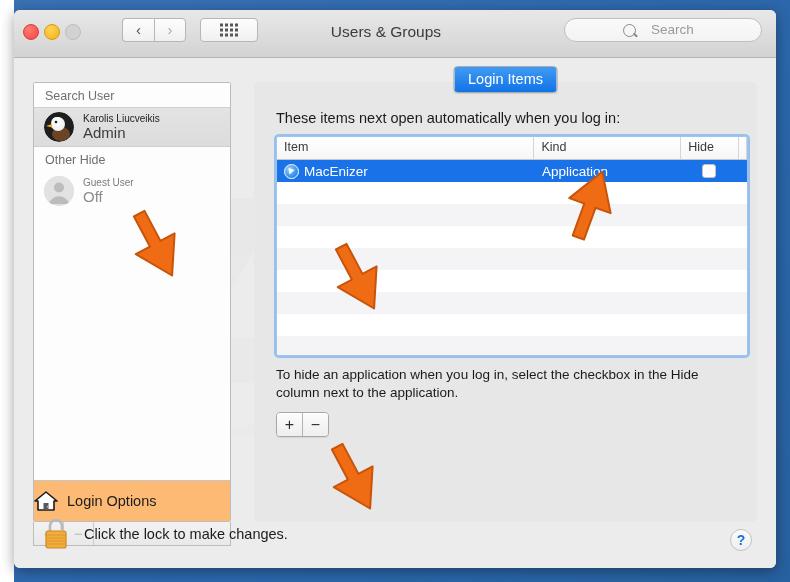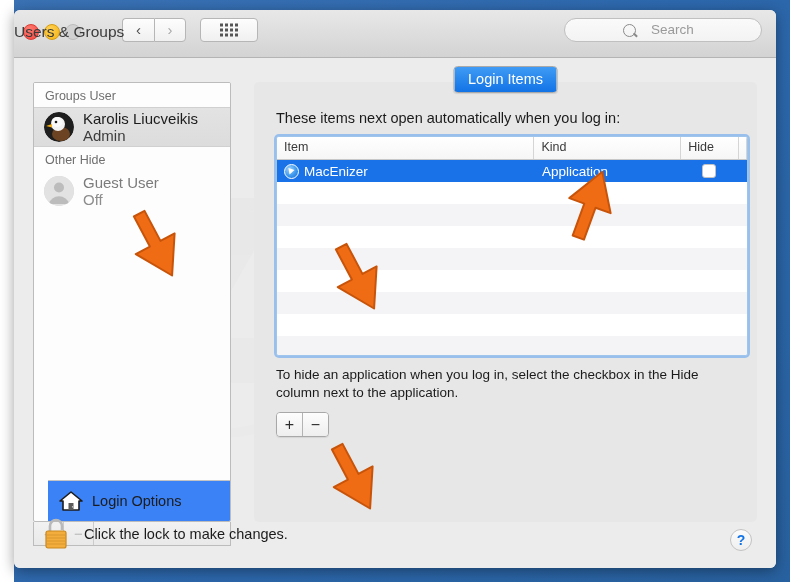--- a/index.html
+++ b/index.html
@@ -83,21 +83,21 @@
     display: grid;
     grid-template-columns: repeat(4, 3px);
     grid-template-rows: repeat(3, 3px);
     gap: 2px;
   }
   #grid-dots i { display:block; width:3px; height:3px; background:#555; }
 
   #window-title {
     position: absolute;
     left: 0; right: 18px; top: 13px;
-    text-align: left;
+    text-align: center;
     font-size: 15.5px;
     color: #3b3b3b;
   }
 
   #search-field {
     position: absolute;
     right: 14px; top: 8px;
     width: 198px; height: 24px;
     background: linear-gradient(to bottom,#fafafa,#f3f3f3);
     border: 1px solid #c0c0c0;
@@ -174,35 +174,34 @@
   }
   .sb-avatar {
     width: 30px; height: 30px;
     border-radius: 50%;
     flex: 0 0 30px;
     margin-right: 9px;
     overflow: hidden;
     background: #d8d8d8;
   }
   .sb-text { line-height: 1.15; }
-  .sb-name { font-size: 15px; color: #1c1c1c; }
+  .sb-name { font-size: 10px; color: #1c1c1c; }
   .sb-sub  { font-size: 15px; color: #3c3c3c; }
   .sb-row.dim .sb-name { color: #7b7b7b; }
   .sb-row.dim .sb-sub  { color: #8d8d8d; }
 
   #login-options-row {
     position: absolute;
-    left: 14px; bottom: 0;
+    left: 0; bottom: 0;
     width: 100%;
     height: 41px;
     display: flex;
     align-items: center;
-    padding-left: 11px;
-    box-sizing: border-box;
-    background: #3b82f6;
+    box-sizing: border-box;
+    background: #fdba74;
     border-top: 1px solid #c4c4c4;
   }
   #login-options-label { font-size: 14.5px; color: #1c1c1c; margin-left: 9px; }
 
   #sidebar-addremove {
     position: absolute;
     left: 19px; top: 464px;
     width: 198px; height: 24px;
     background: linear-gradient(to bottom,#f2f2f2,#e9e9e9);
     border: 1px solid #bcbcbc;
@@ -421,21 +420,21 @@
       <g fill="#e0e0e0" opacity="0.55">
         <path d="M60 80 L230 80 L150 220 L270 220 L250 265 L60 265 L145 120 L40 120 Z"></path>
         <path d="M300 150 L480 150 L400 290 L520 290 L500 335 L310 335 L395 190 L290 190 Z"></path>
         <path d="M500 40 L640 40 L585 140 L670 140 L655 175 L520 175 L580 80 L490 80 Z"></path>
       </g>
       <circle cx="170" cy="200" r="115" fill="none" stroke="#e4e4e4" stroke-width="9" opacity="0.6"></circle>
     </svg>
 
     <div id="sidebar">
 
-      <div class="sb-group-label">Groups User</div>
+      <div class="sb-group-label">Search User</div>
 
       <div class="sb-row selected">
         <div class="sb-avatar">
           <svg viewBox="0 0 30 30" width="30" height="30">
             <circle cx="15" cy="15" r="15" fill="#1e1e1e"></circle>
             <ellipse cx="17" cy="22" rx="9" ry="7" fill="#6d4423"></ellipse>
             <ellipse cx="14" cy="12" rx="7" ry="7" fill="#f2f2f2"></ellipse>
             <ellipse cx="13" cy="10" rx="5.5" ry="5" fill="#fafafa"></ellipse>
             <circle cx="12" cy="10" r="1.3" fill="#1a1a1a"></circle>
             <path d="M8 12 L2 14 L8 15.5 Z" fill="#f2b01e"></path>

